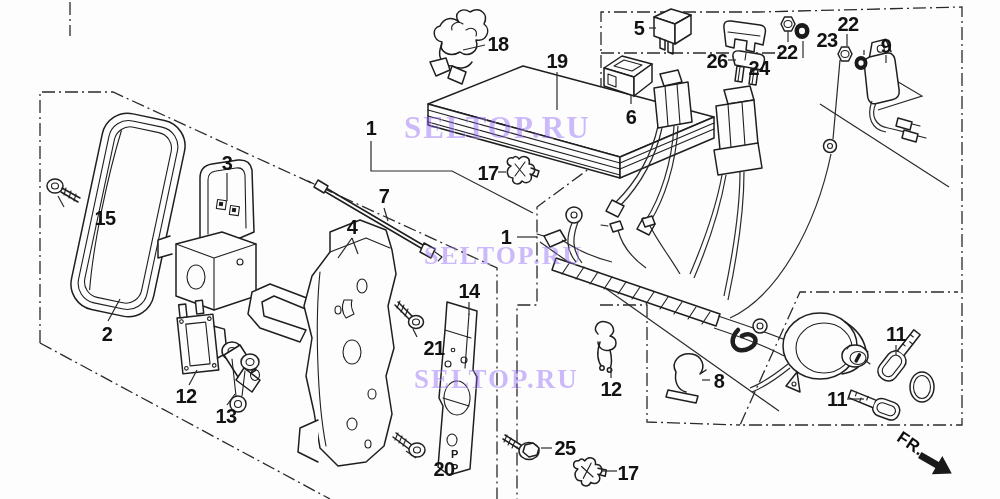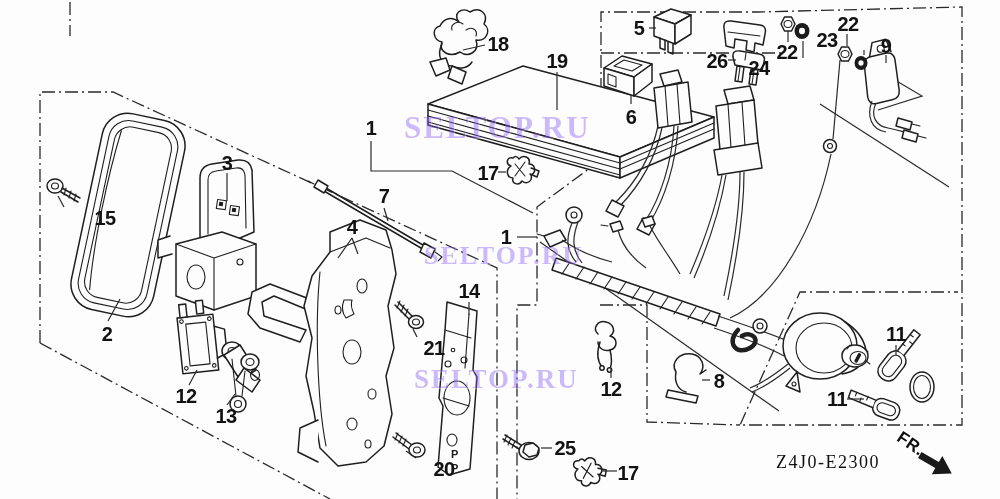--- a/index.html
+++ b/index.html
@@ -389,19 +389,18 @@
       <span class="callout" style="left: 444px; top: 469px;">20</span>
       <span class="callout" style="left: 418px; top: 348px; margin-left: 16px;">21</span>
       <span class="callout" style="left: 787px; top: 52px;">22</span>
       <span class="callout" style="left: 848px; top: 24px;">22</span>
       <span class="callout" style="left: 827px; top: 40px; text-align: center;">23</span>
       <span class="callout" style="left: 759px; top: 68px;">24</span>
       <span class="callout" style="left: 565px; top: 448px;">25</span>
       <span class="callout" style="left: 717px; top: 61px;">26</span>
     </div>
 
-<div id="code">Z4J0-E2300</div>
 
 <div id="fr">
   <span class="txt">FR.</span>
 </div>
 
 </div>
 
 </body></html>

